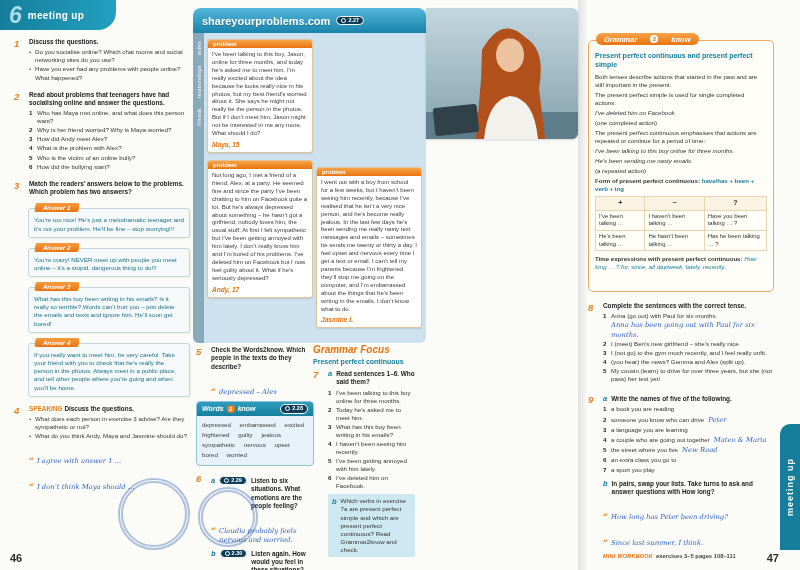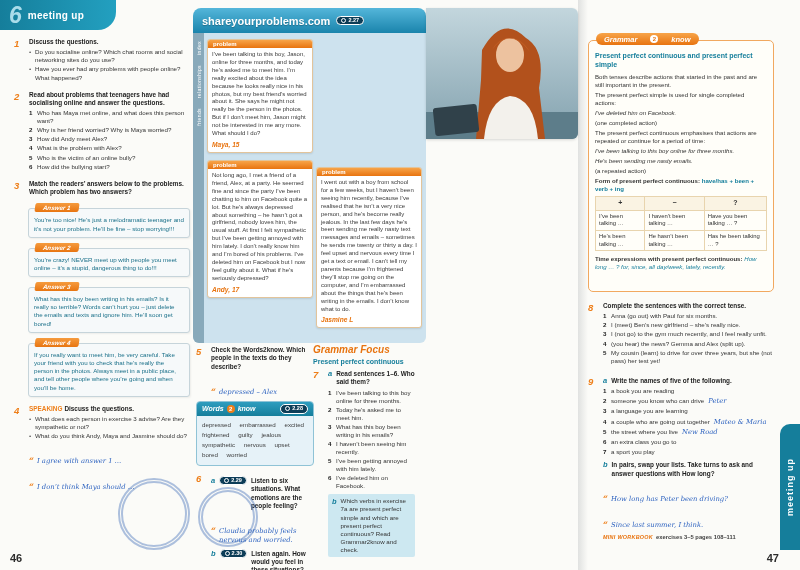--- a/index.html
+++ b/index.html
@@ -377,20 +377,21 @@
     </div>
 
     <div class="xrow">
       <span class="xnum">8</span>
       <div class="xbody">
         <p class="intro">Complete the sentences with the correct tense.</p>
         <div class="qi">
             <span class="qn">1</span>
             <span class="qt">Anna (go out) with Paul for six months.</span>
           </div>
+        <p class="hw" style="margin-left:8px">Anna has been going out with Paul for six months.</p>
         <div class="qi">
             <span class="qn">2</span>
             <span class="qt">I (meet) Ben’s new girlfriend – she’s really nice.</span>
           </div>
         <div class="qi">
             <span class="qn">3</span>
             <span class="qt">I (not go) to the gym much recently, and I feel really unfit.</span>
           </div>
         <div class="qi">
             <span class="qn">4</span>

